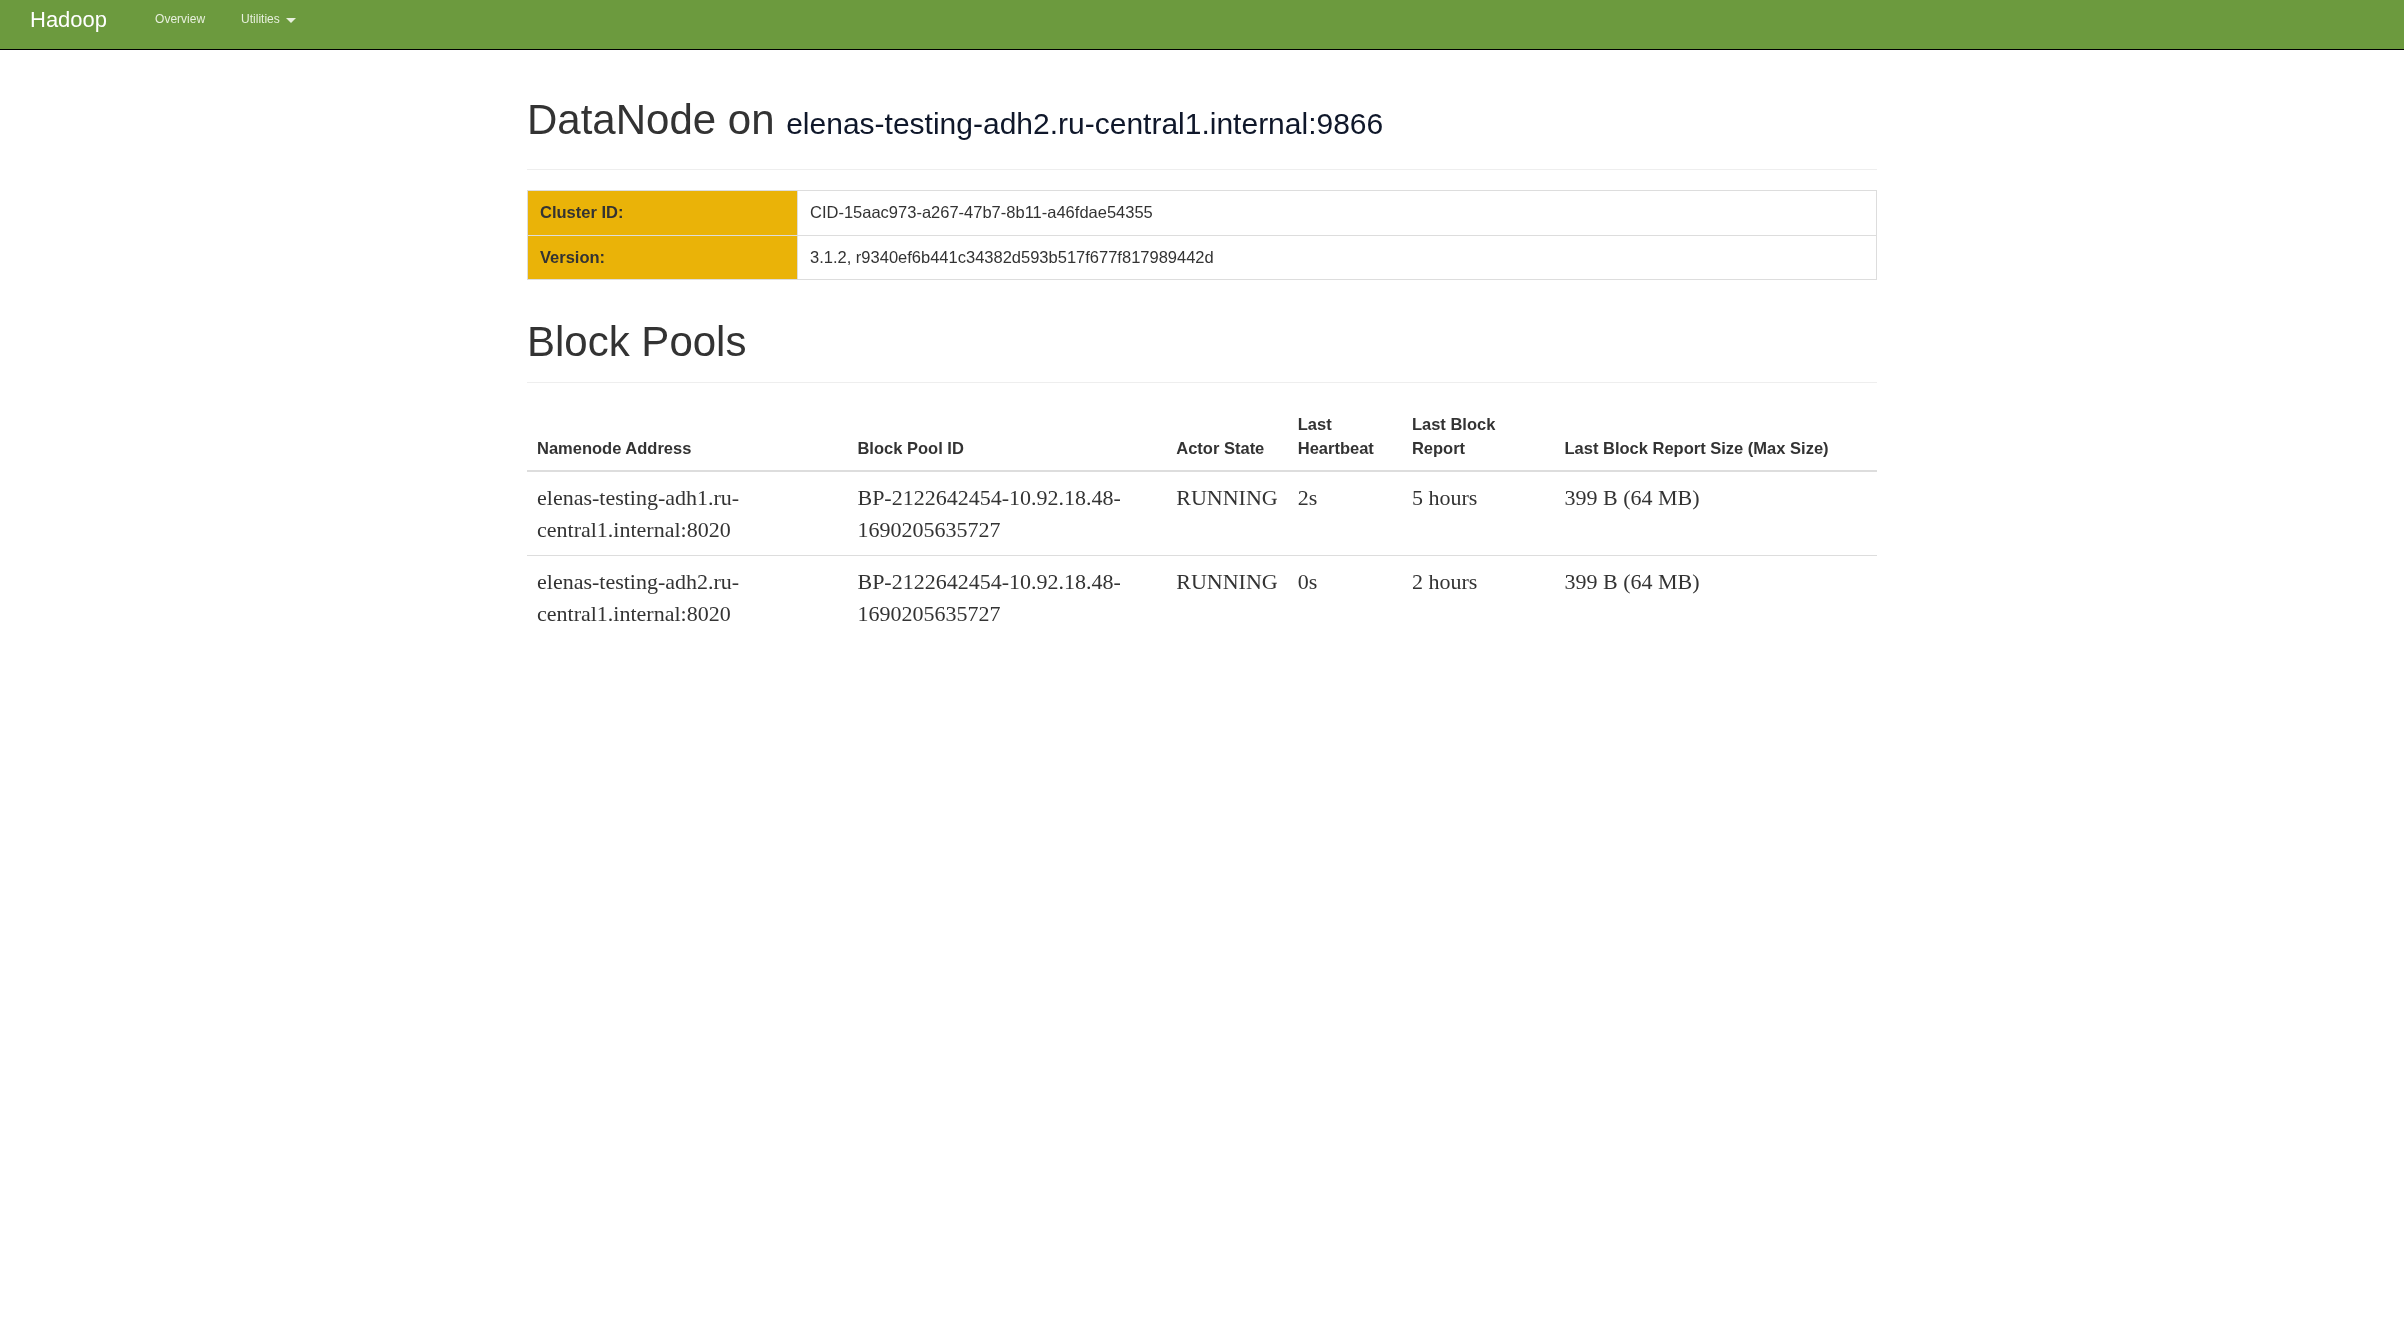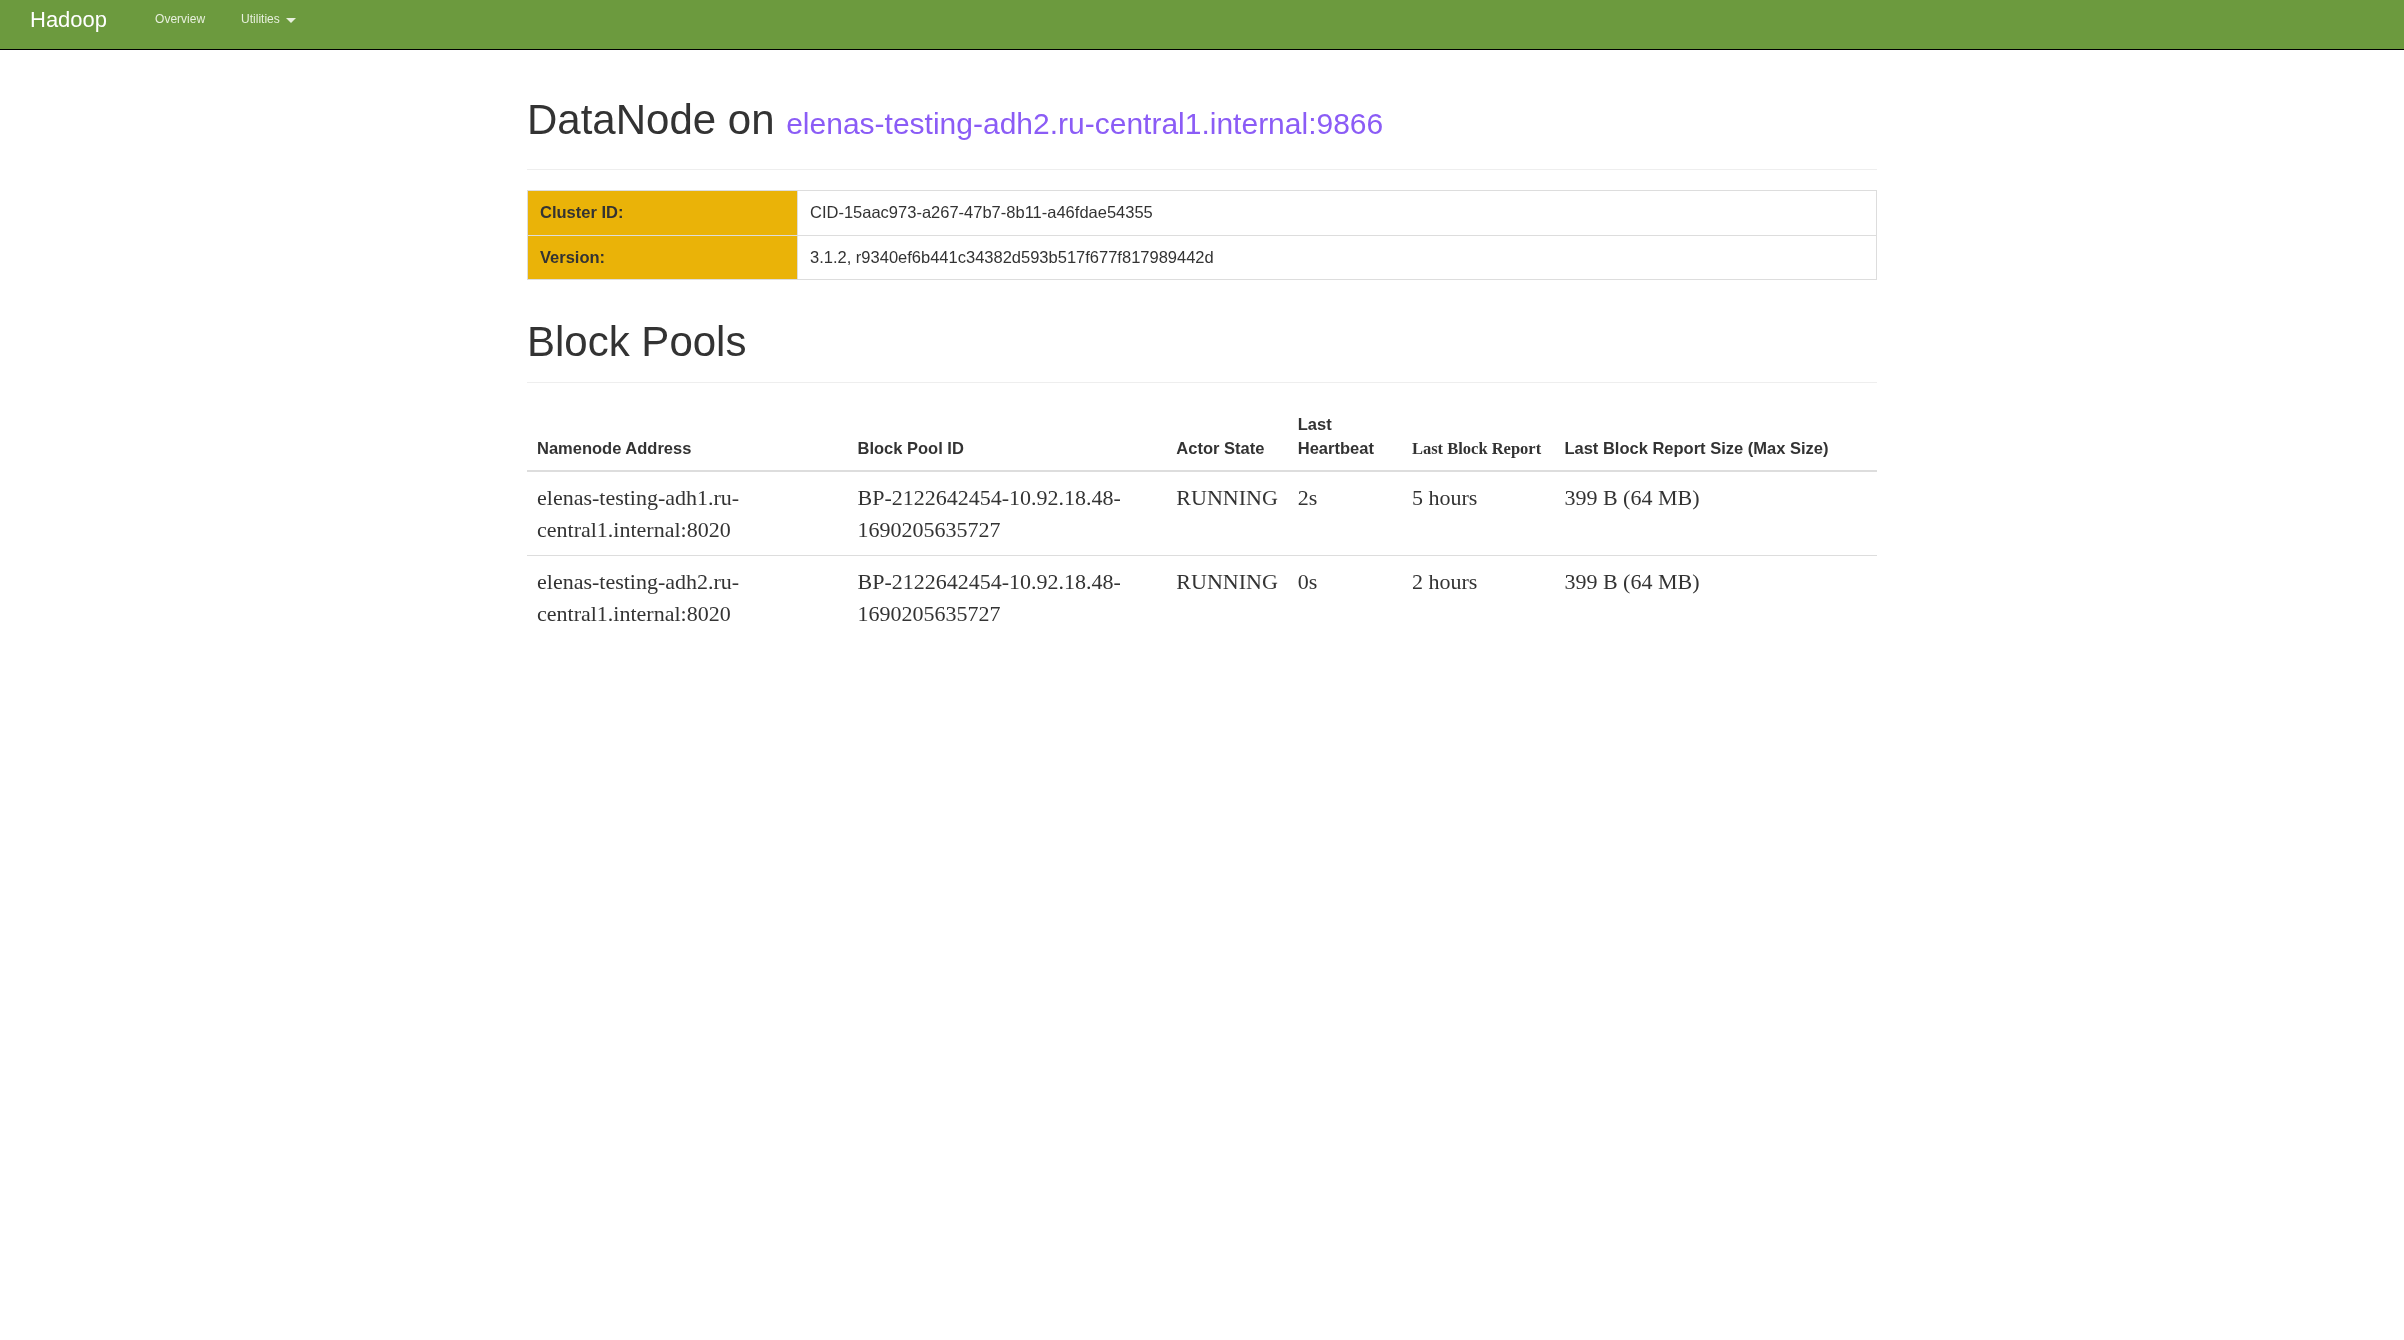--- a/index.html
+++ b/index.html
@@ -76,21 +76,21 @@
     h1 {
       font-size: 42px;
       font-weight: 500;
       margin-top: 20px;
       margin-bottom: 10px;
       color: #333;
     }
     h1 small {
       font-size: 30px;
       font-weight: 400;
-      color: #8b5cf6;
+      color: #0f172a;
     }
     .table {
       width: 100%;
       max-width: 100%;
       margin-bottom: 20px;
       border-collapse: collapse;
     }
     .table-bordered {
       border: 1px solid #ddd;
     }
@@ -125,21 +125,21 @@
       padding: 10px 10px;
       border-top: 1px solid #ddd;
       vertical-align: top;
       font-size: 22px;
       font-family: Liberation Serif, serif;
     }
     .col-namenode { width: 24%; }
     .col-blockpool { width: 24%; }
     .col-actor { width: 7.5%; }
     .col-heartbeat { width: 8.5%; }
-    .col-lastreport { width: 11.5%; font-family: Liberation Serif, serif; }
+    .col-lastreport { width: 11.5%; }
     .col-reportsize { width: 24.5%; }
     .section-header {
       margin-top: 32px;
       margin-bottom: 20px;
       border-bottom: 1px solid #eee;
     }
   </style>
 </head>
 <body>
 

